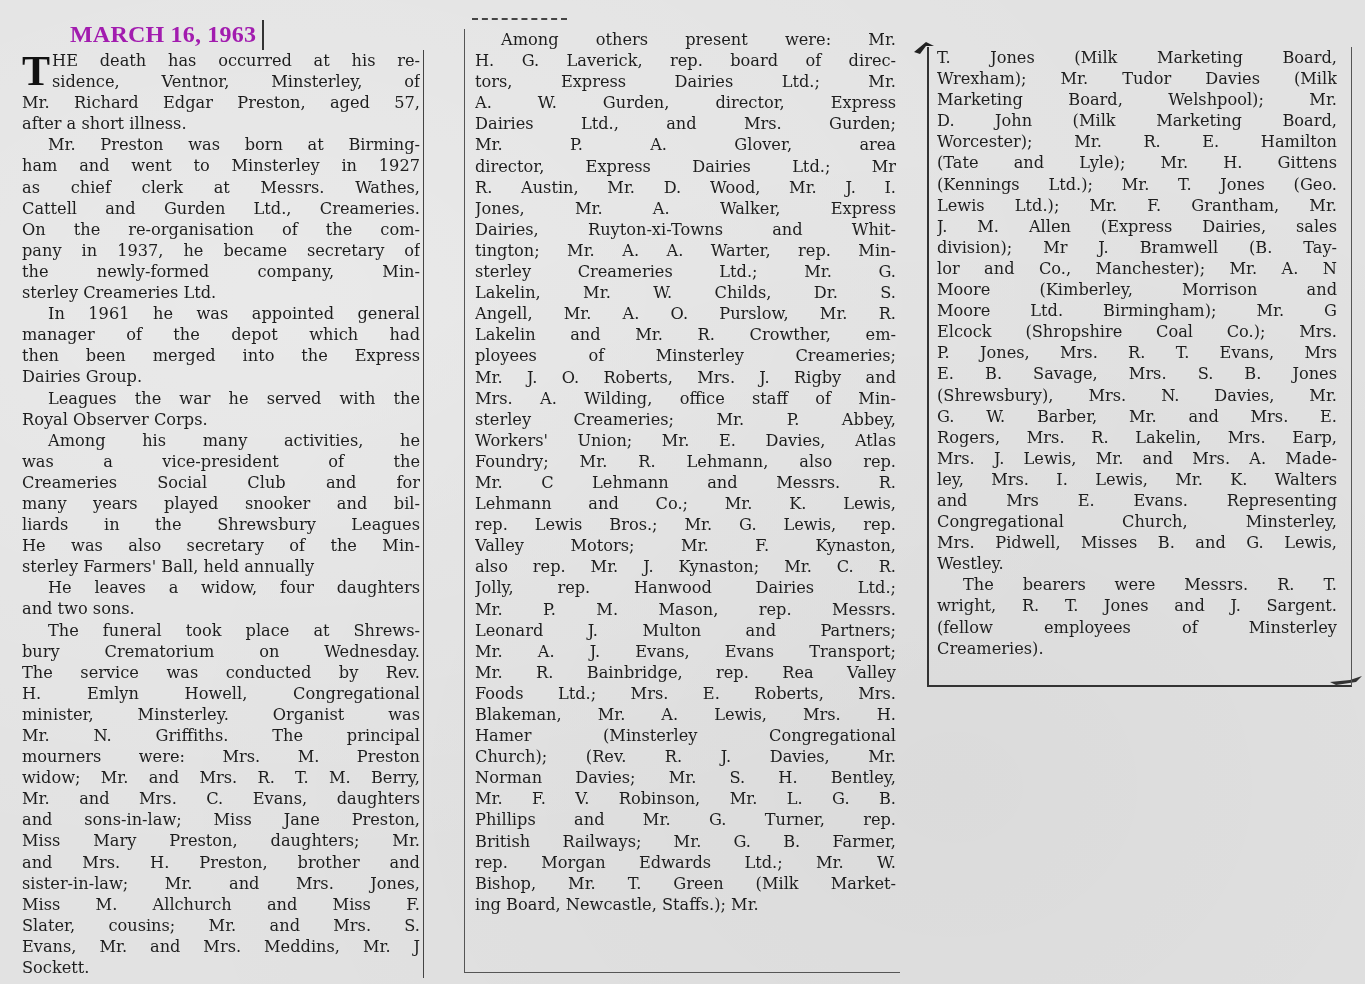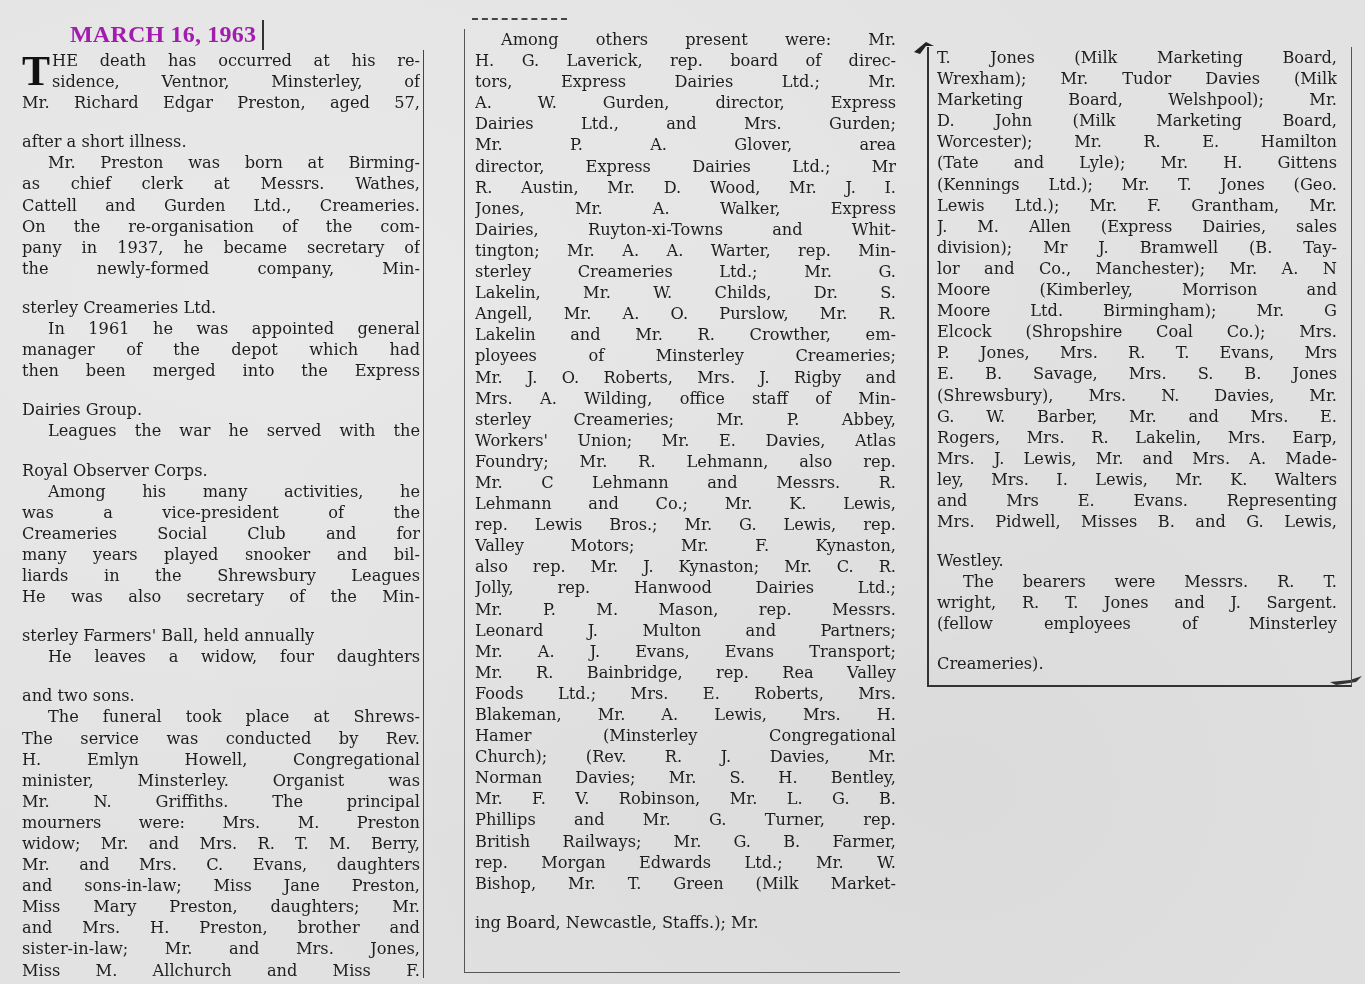--- a/index.html
+++ b/index.html
@@ -77,21 +77,20 @@
       height: 640px;
     }
     .line {
       display: block;
       white-space: nowrap;
       text-align-last: justify;
       overflow: hidden;
     }
     .line.last {
       text-align-last: left;
-      margin-top: 18px;
     }
     .line.indent {
       padding-left: 26px;
     }
     .dropcap {
       float: left;
       font-size: 42px;
       line-height: 38px;
       font-weight: bold;
       margin-right: 2px;
@@ -145,20 +144,21 @@
 <div class="column col-1" id="col-0">
     <div class="paragraph">
       <span class="dropcap">T</span>
       <span class="line">HE death has occurred at his re-</span>
       <span class="line">sidence, Ventnor, Minsterley, of</span>
       <span class="line">Mr. Richard Edgar Preston, aged 57,</span>
       <span class="line last">after a short illness.</span>
     </div>
     <div class="paragraph">
       <span class="line indent">Mr. Preston was born at Birming-</span>
+      <span class="line">ham and went to Minsterley in 1927</span>
       <span class="line">as chief clerk at Messrs. Wathes,</span>
       <span class="line">Cattell and Gurden Ltd., Creameries.</span>
       <span class="line">On the re-organisation of the com-</span>
       <span class="line">pany in 1937, he became secretary of</span>
       <span class="line">the newly-formed company, Min-</span>
       <span class="line last">sterley Creameries Ltd.</span>
     </div>
     <div class="paragraph">
       <span class="line indent">In 1961 he was appointed general</span>
       <span class="line">manager of the depot which had</span>
@@ -177,20 +177,21 @@
       <span class="line">liards in the Shrewsbury Leagues</span>
       <span class="line">He was also secretary of the Min-</span>
       <span class="line last">sterley Farmers' Ball, held annually</span>
     </div>
     <div class="paragraph">
       <span class="line indent">He leaves a widow, four daughters</span>
       <span class="line last">and two sons.</span>
     </div>
     <div class="paragraph">
       <span class="line indent">The funeral took place at Shrews-</span>
+      <span class="line">bury Crematorium on Wednesday.</span>
       <span class="line">The service was conducted by Rev.</span>
       <span class="line">H. Emlyn Howell, Congregational</span>
       <span class="line">minister, Minsterley. Organist was</span>
       <span class="line">Mr. N. Griffiths. The principal</span>
       <span class="line">mourners were: Mrs. M. Preston</span>
       <span class="line">widow; Mr. and Mrs. R. T. M. Berry,</span>
       <span class="line">Mr. and Mrs. C. Evans, daughters</span>
       <span class="line">and sons-in-law; Miss Jane Preston,</span>
       <span class="line">Miss Mary Preston, daughters; Mr.</span>
       <span class="line">and Mrs. H. Preston, brother and</span>
@@ -264,20 +265,21 @@
       <span class="line">Moore Ltd. Birmingham); Mr. G</span>
       <span class="line">Elcock (Shropshire Coal Co.); Mrs.</span>
       <span class="line">P. Jones, Mrs. R. T. Evans, Mrs</span>
       <span class="line">E. B. Savage, Mrs. S. B. Jones</span>
       <span class="line">(Shrewsbury), Mrs. N. Davies, Mr.</span>
       <span class="line">G. W. Barber, Mr. and Mrs. E.</span>
       <span class="line">Rogers, Mrs. R. Lakelin, Mrs. Earp,</span>
       <span class="line">Mrs. J. Lewis, Mr. and Mrs. A. Made-</span>
       <span class="line">ley, Mrs. I. Lewis, Mr. K. Walters</span>
       <span class="line">and Mrs E. Evans. Representing</span>
+      <span class="line">Congregational Church, Minsterley,</span>
       <span class="line">Mrs. Pidwell, Misses B. and G. Lewis,</span>
       <span class="line last">Westley.</span>
     </div>
     <div class="paragraph">
       <span class="line indent">The bearers were Messrs. R. T.</span>
       <span class="line">wright, R. T. Jones and J. Sargent.</span>
       <span class="line">(fellow employees of Minsterley</span>
       <span class="line last">Creameries).</span>
     </div>
   </div>

